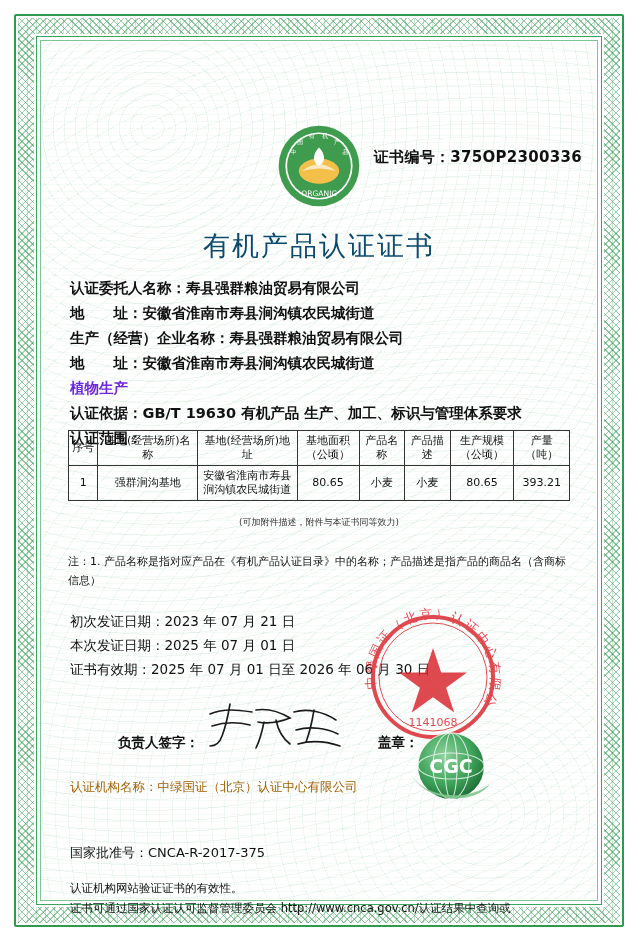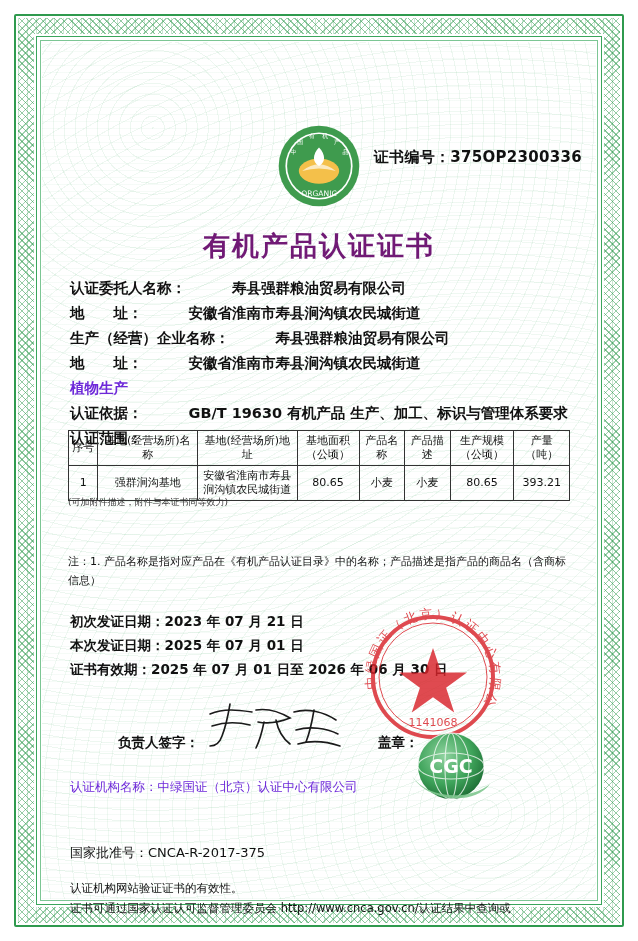--- a/index.html
+++ b/index.html
@@ -112,38 +112,37 @@
     width: 84px;
     height: 84px;
   }
 
   .title {
     position: absolute;
     left: 0; right: 0;
     top: 176px;
     text-align: center;
     font-size: 27px;
-    font-weight: bold;
+    font-weight: normal;
     letter-spacing: 2px;
-    color: #701a75;
+    color: #0c4a6e;
   }
 
   .fields {
     position: absolute;
     left: 14px;
     top: 224px;
     width: 500px;
     font-size: 14.5px;
     line-height: 25px;
     color: #111;
   }
   .field-row {
     display: flex;
     white-space: nowrap;
-    gap: 46px;
   }
   .field-label {
     font-weight: bold;
   }
   .field-value {
     font-weight: bold;
   }
   .field-value.green {
     color: #6d28d9;
   }
@@ -166,23 +165,23 @@
     padding: 3px 2px;
     line-height: 14px;
   }
   table.basis th {
     font-weight: normal;
   }
   td.num { width: 26px; }
   .tbl-note {
     position: absolute;
     left: 12px;
-    top: 444px;
+    top: 464px;
     width: 502px;
-    text-align: left;
+    text-align: center;
     font-size: 9px;
     color: #333;
   }
 
   .para {
     position: absolute;
     left: 12px;
     top: 500px;
     width: 504px;
     font-size: 12.5px;
@@ -192,21 +191,21 @@
   .para .note {
     font-size: 11px;
   }
 
   .dates {
     position: absolute;
     left: 14px;
     top: 557px;
     font-size: 13.5px;
     line-height: 24px;
-    font-weight: bold;
+    font-weight: normal;
     color: #111;
   }
 
   .sign-row {
     position: absolute;
     left: 14px;
     top: 640px;
     width: 500px;
     height: 80px;
     font-size: 13.5px;
@@ -219,21 +218,21 @@
     left: 128px; top: 8px;
     width: 150px; height: 56px;
   }
 
   .org-block {
     position: absolute;
     left: 14px;
     top: 724px;
     font-size: 12.5px;
     line-height: 22px;
-    color: #6d28d9;
+    color: #a16207;
   }
   .org-block .lbl { font-weight: normal; }
   .org-row { white-space: nowrap; }
   .org-row .gap { display: inline-block; width: 14px; }
 
   .approval {
     position: absolute;
     left: 14px;
     top: 792px;
     font-size: 13px;

